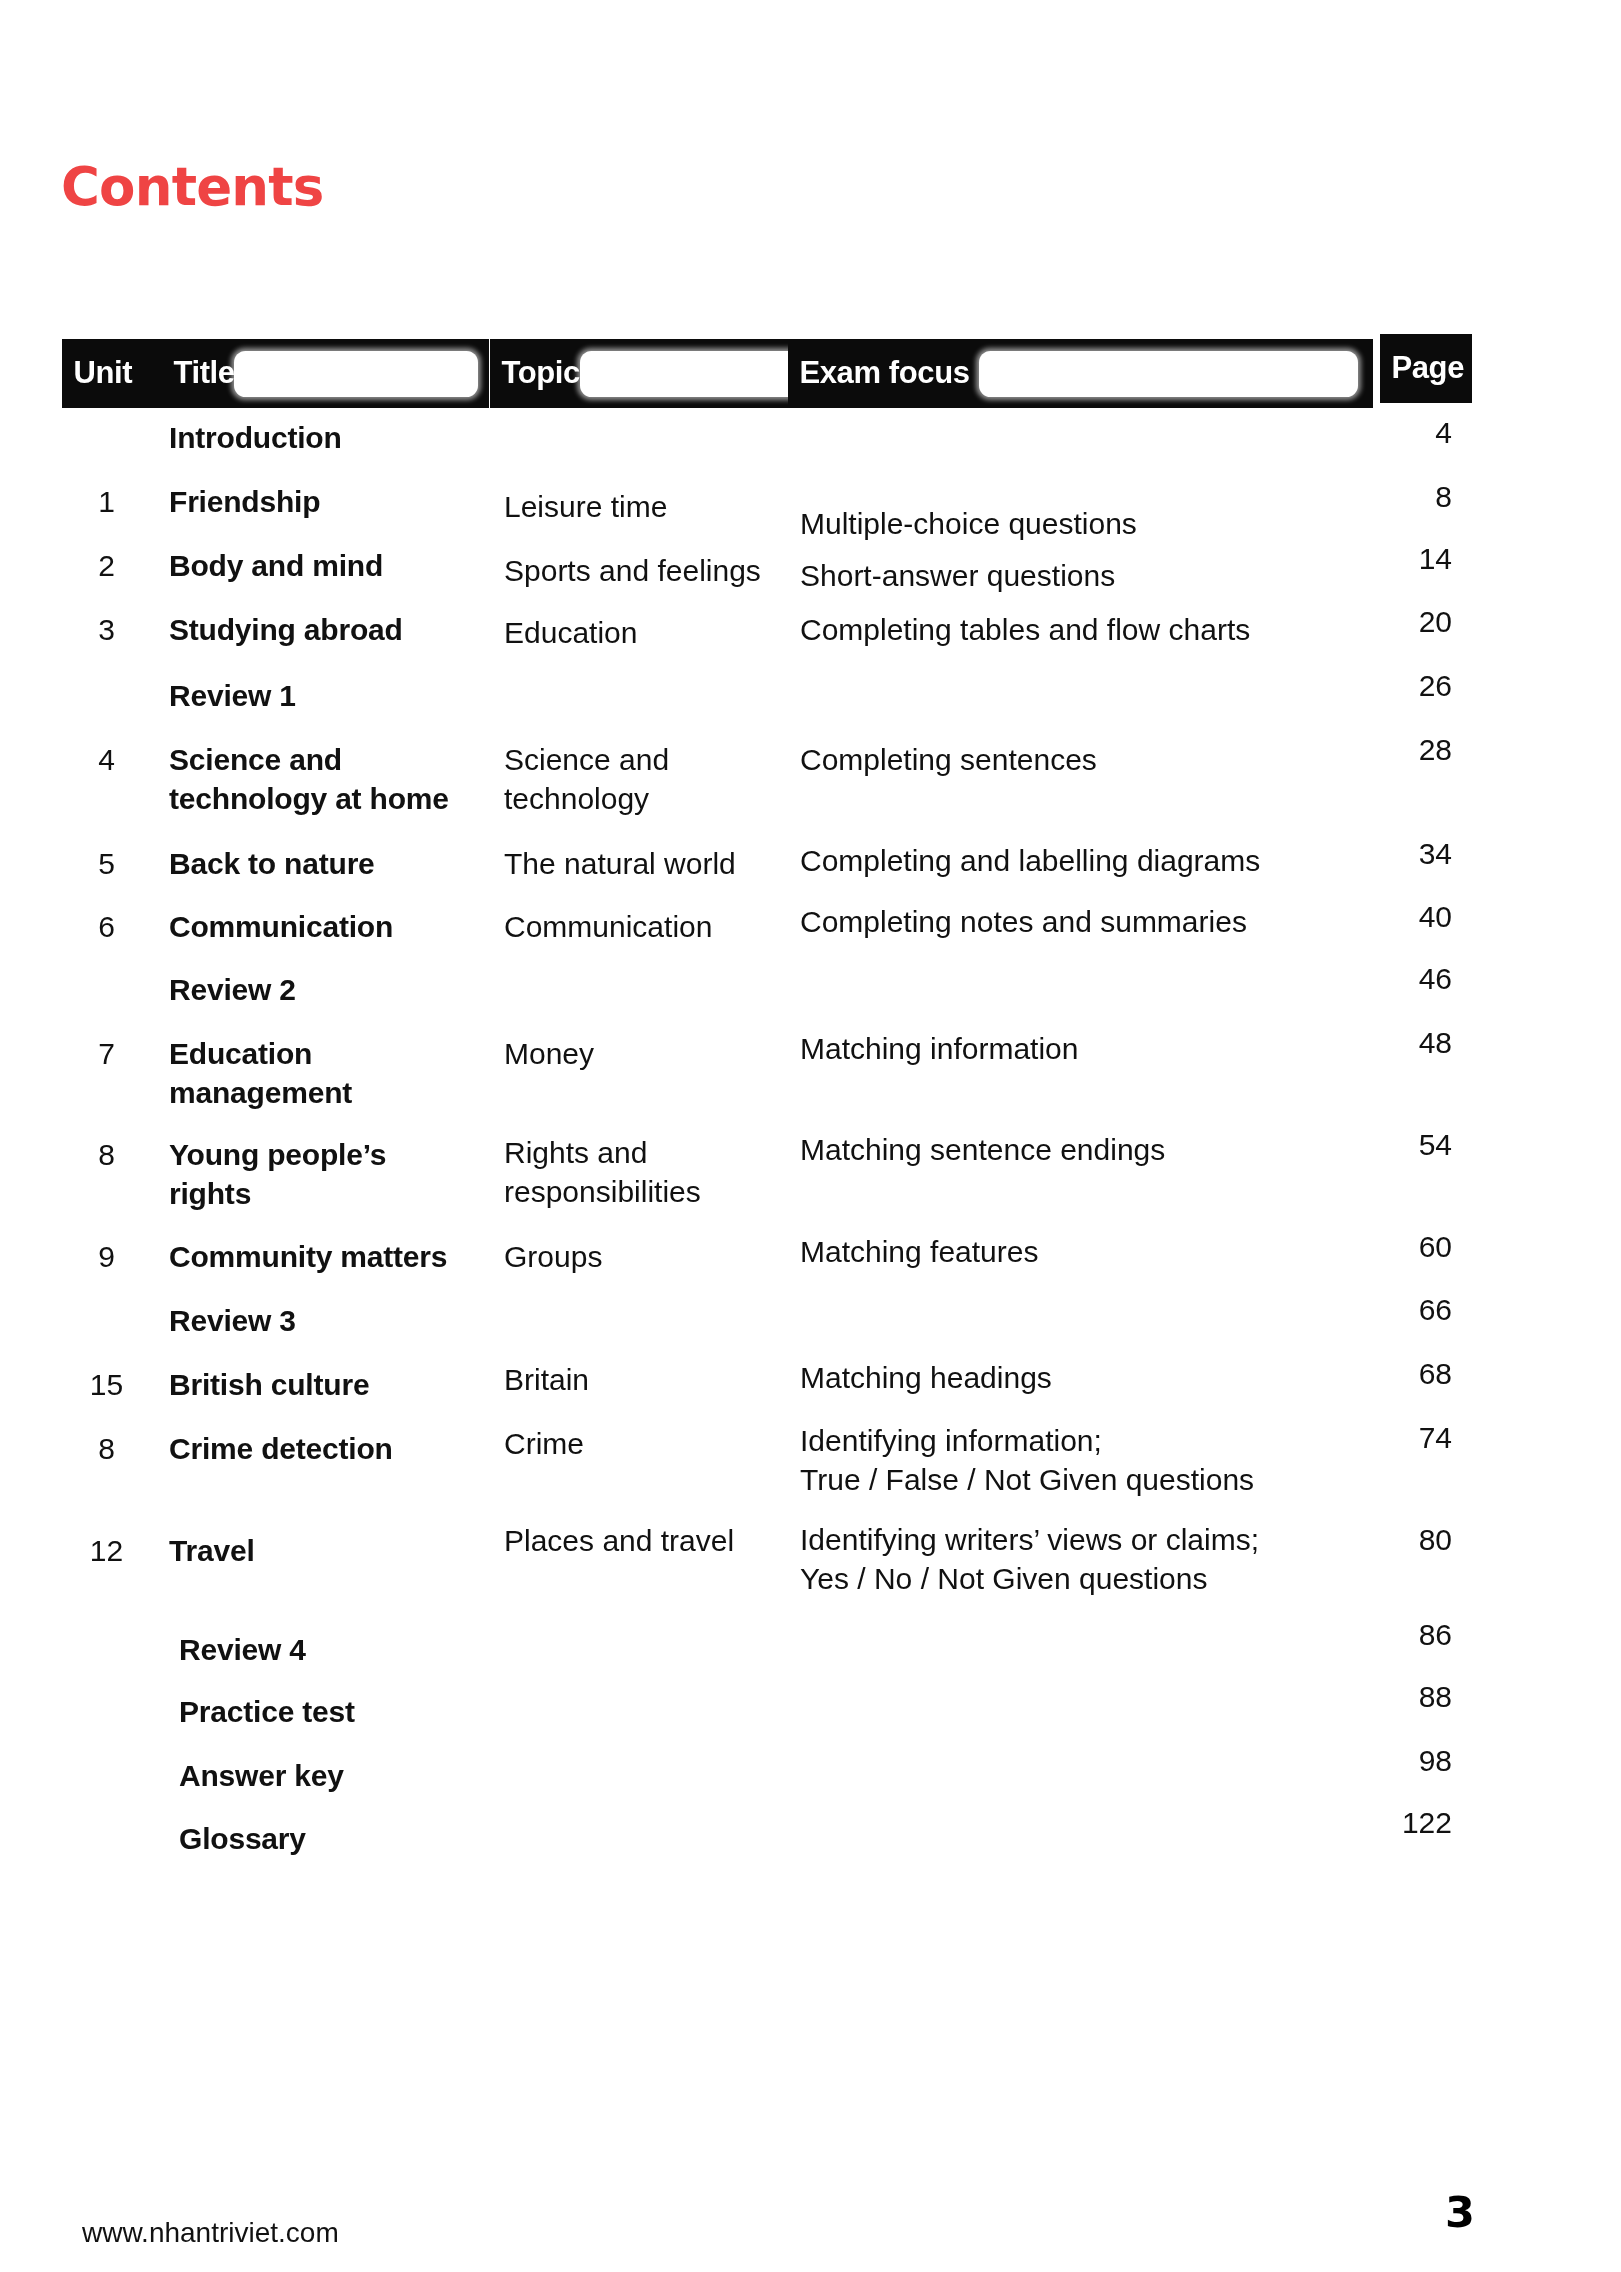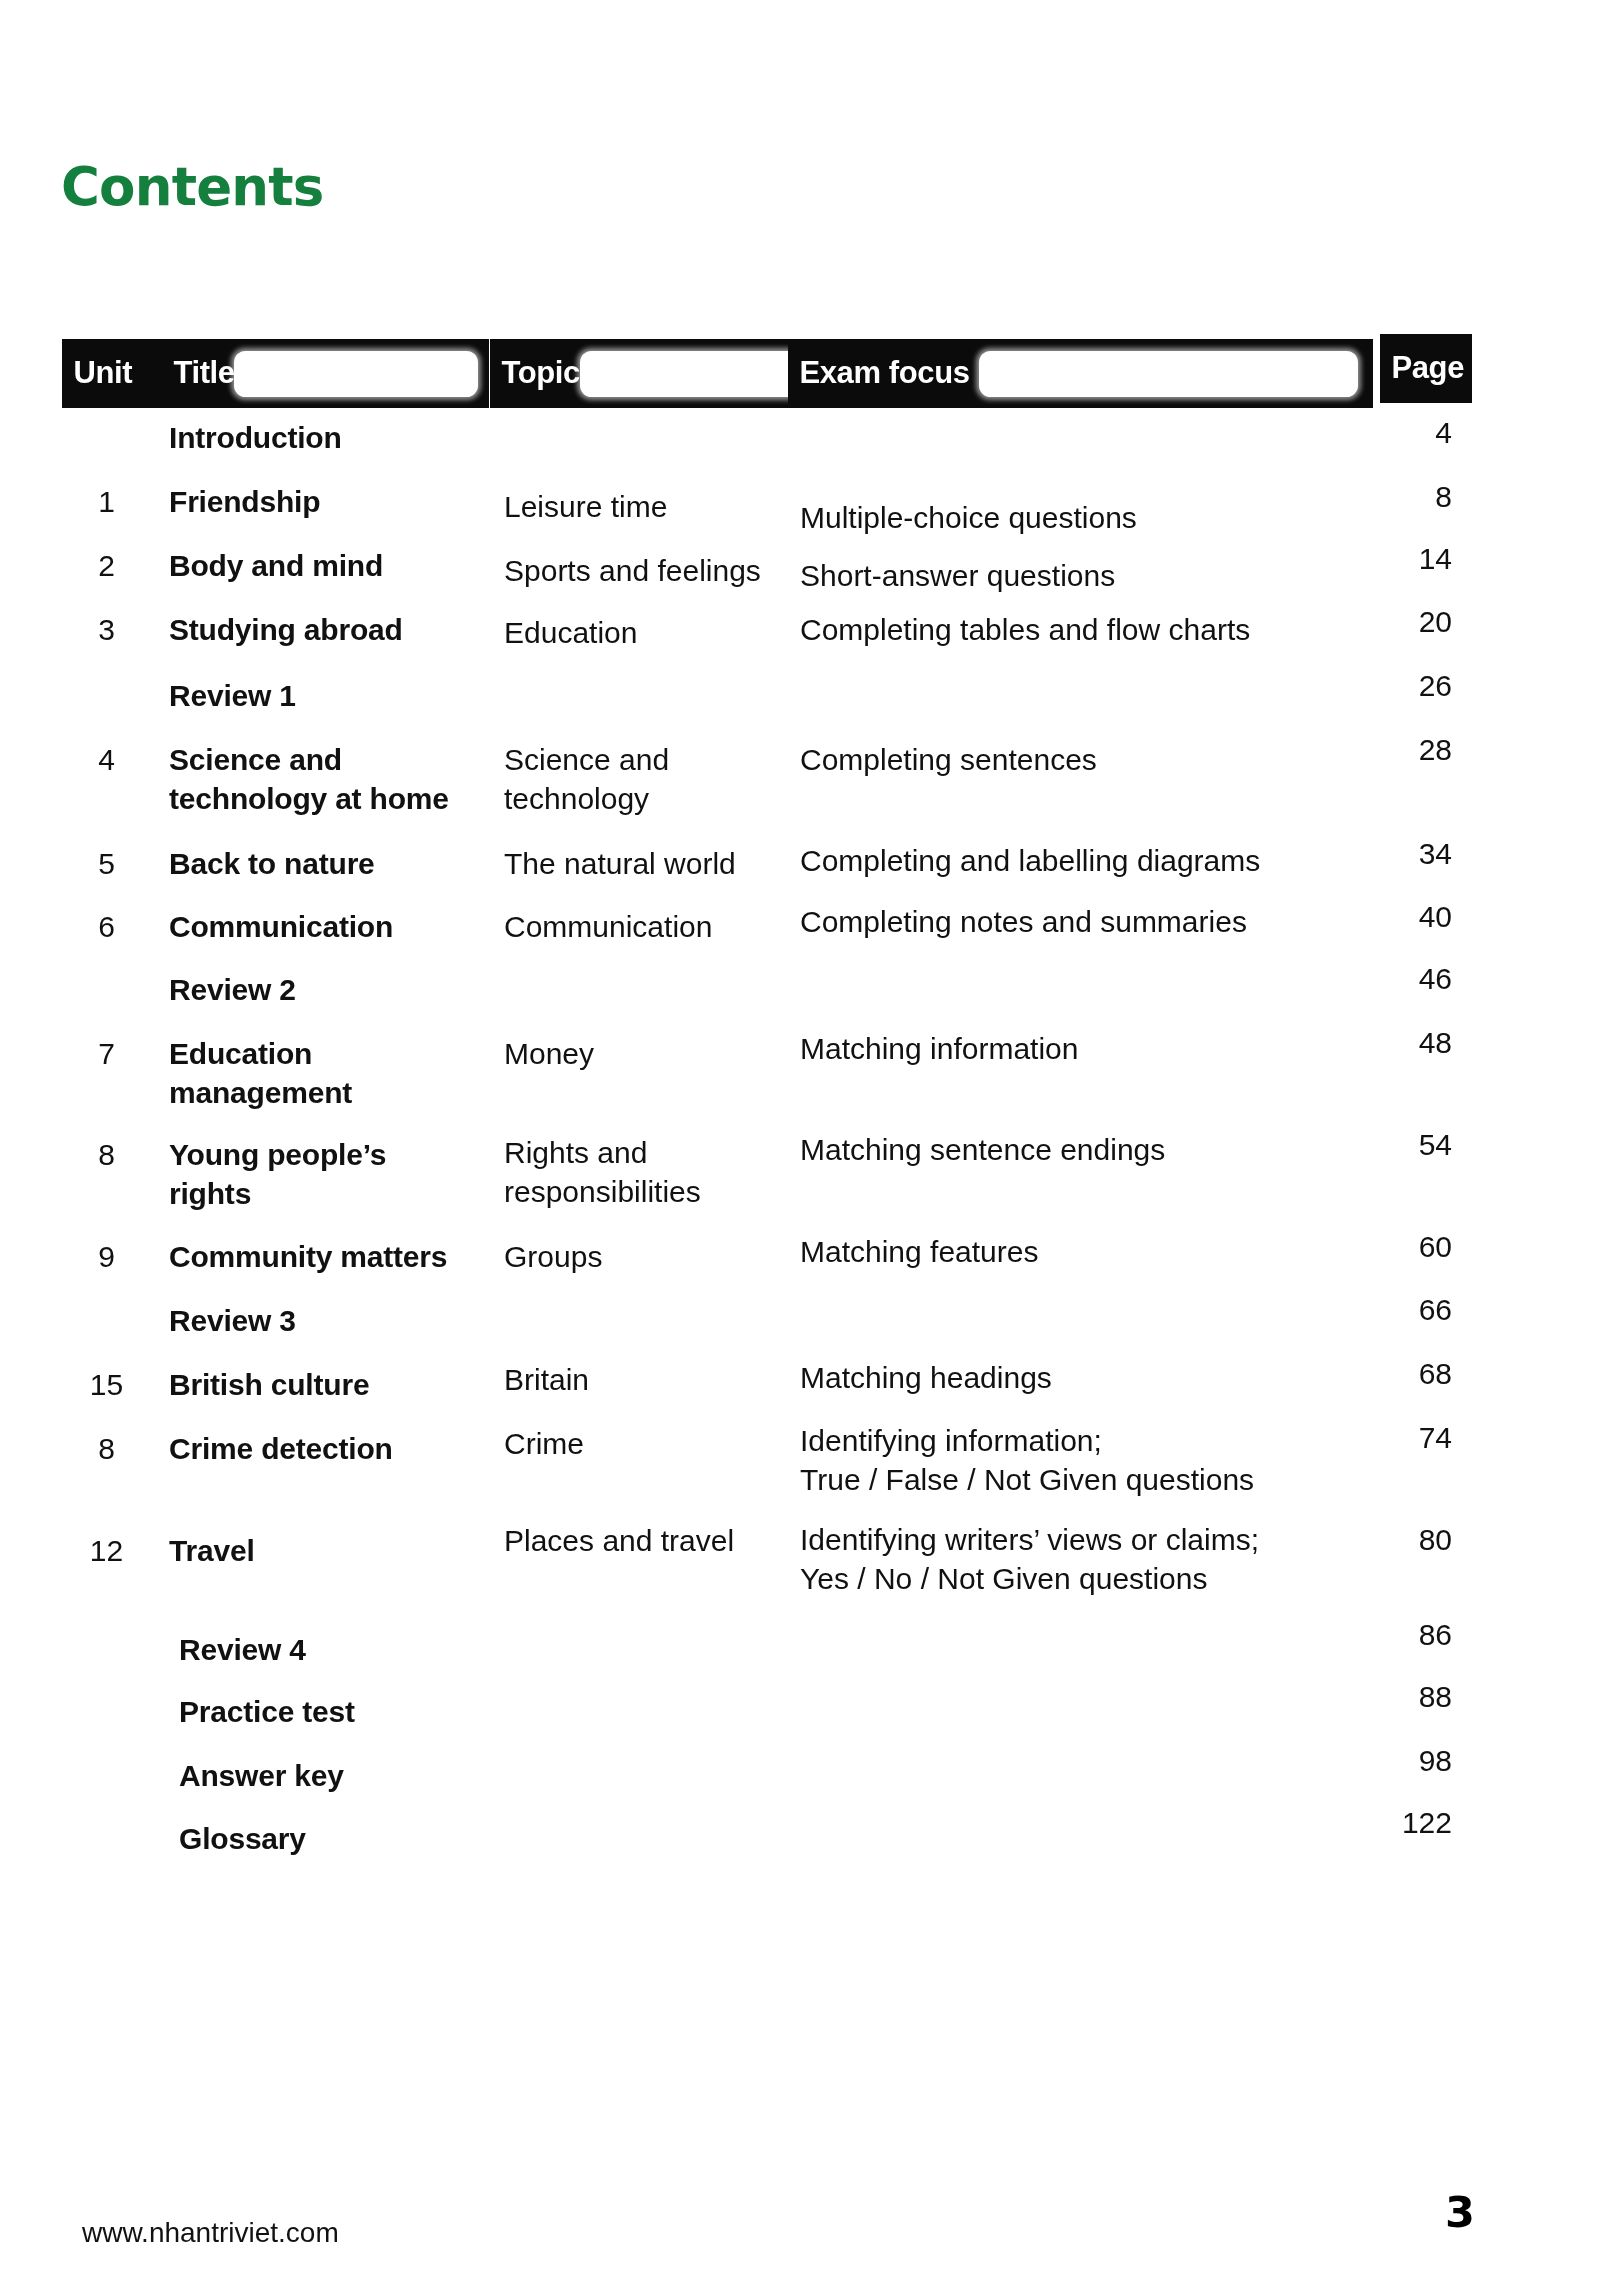--- a/index.html
+++ b/index.html
@@ -3,21 +3,21 @@
   <meta charset="utf-8">
   <style>
     html, body { margin: 0; padding: 0; background: #ffffff; }
     body {
       width: 1621px; height: 2273px; position: relative; overflow: hidden;
       font-family: "Liberation Sans", sans-serif; color: #111111;
     }
     .page-title {
       position: absolute; left: 61px; top: 156px;
       font-family: "DejaVu Sans", sans-serif; font-weight: bold;
-      font-size: 53px; letter-spacing: -0.8px; color: #15803d;
+      font-size: 53px; letter-spacing: -0.8px; color: #ef4444;
     }
     
     .hdr { position: absolute; top: 339px; height: 69px; background: #0b0b0b; }
     .hdr .lbl {
       position: absolute; top: 16.4px; left: 11.5px; color: #ffffff;
       font-family: "Liberation Sans", sans-serif; font-weight: bold; font-size: 31px;
       letter-spacing: -0.4px;
     }
     .hdr .hole {
       position: absolute; top: 11.5px; bottom: 11.5px; background: #ffffff;
@@ -70,21 +70,21 @@
     <span class="cell c-unit"></span>
     <span class="cell c-title">Introduction</span>
     <span class="cell c-topic"></span>
     <span class="cell c-exam"></span>
     <span class="cell c-page" style="margin-top:-5px;">4</span>
   </div>
   <div class="row" style="top:482px;">
     <span class="cell c-unit">1</span>
     <span class="cell c-title">Friendship</span>
     <span class="cell c-topic" style="margin-top:5px;">Leisure time</span>
-    <span class="cell c-exam" style="margin-top:16px;">Multiple-choice questions</span>
+    <span class="cell c-exam" style="margin-top:22px;">Multiple-choice questions</span>
     <span class="cell c-page" style="margin-top:-5px;">8</span>
   </div>
   <div class="row" style="top:546px;">
     <span class="cell c-unit">2</span>
     <span class="cell c-title">Body and mind</span>
     <span class="cell c-topic" style="margin-top:5px;">Sports and feelings</span>
     <span class="cell c-exam" style="margin-top:10px;">Short-answer questions</span>
     <span class="cell c-page" style="margin-top:-6.6px;">14</span>
   </div>
   <div class="row" style="top:610px;">

